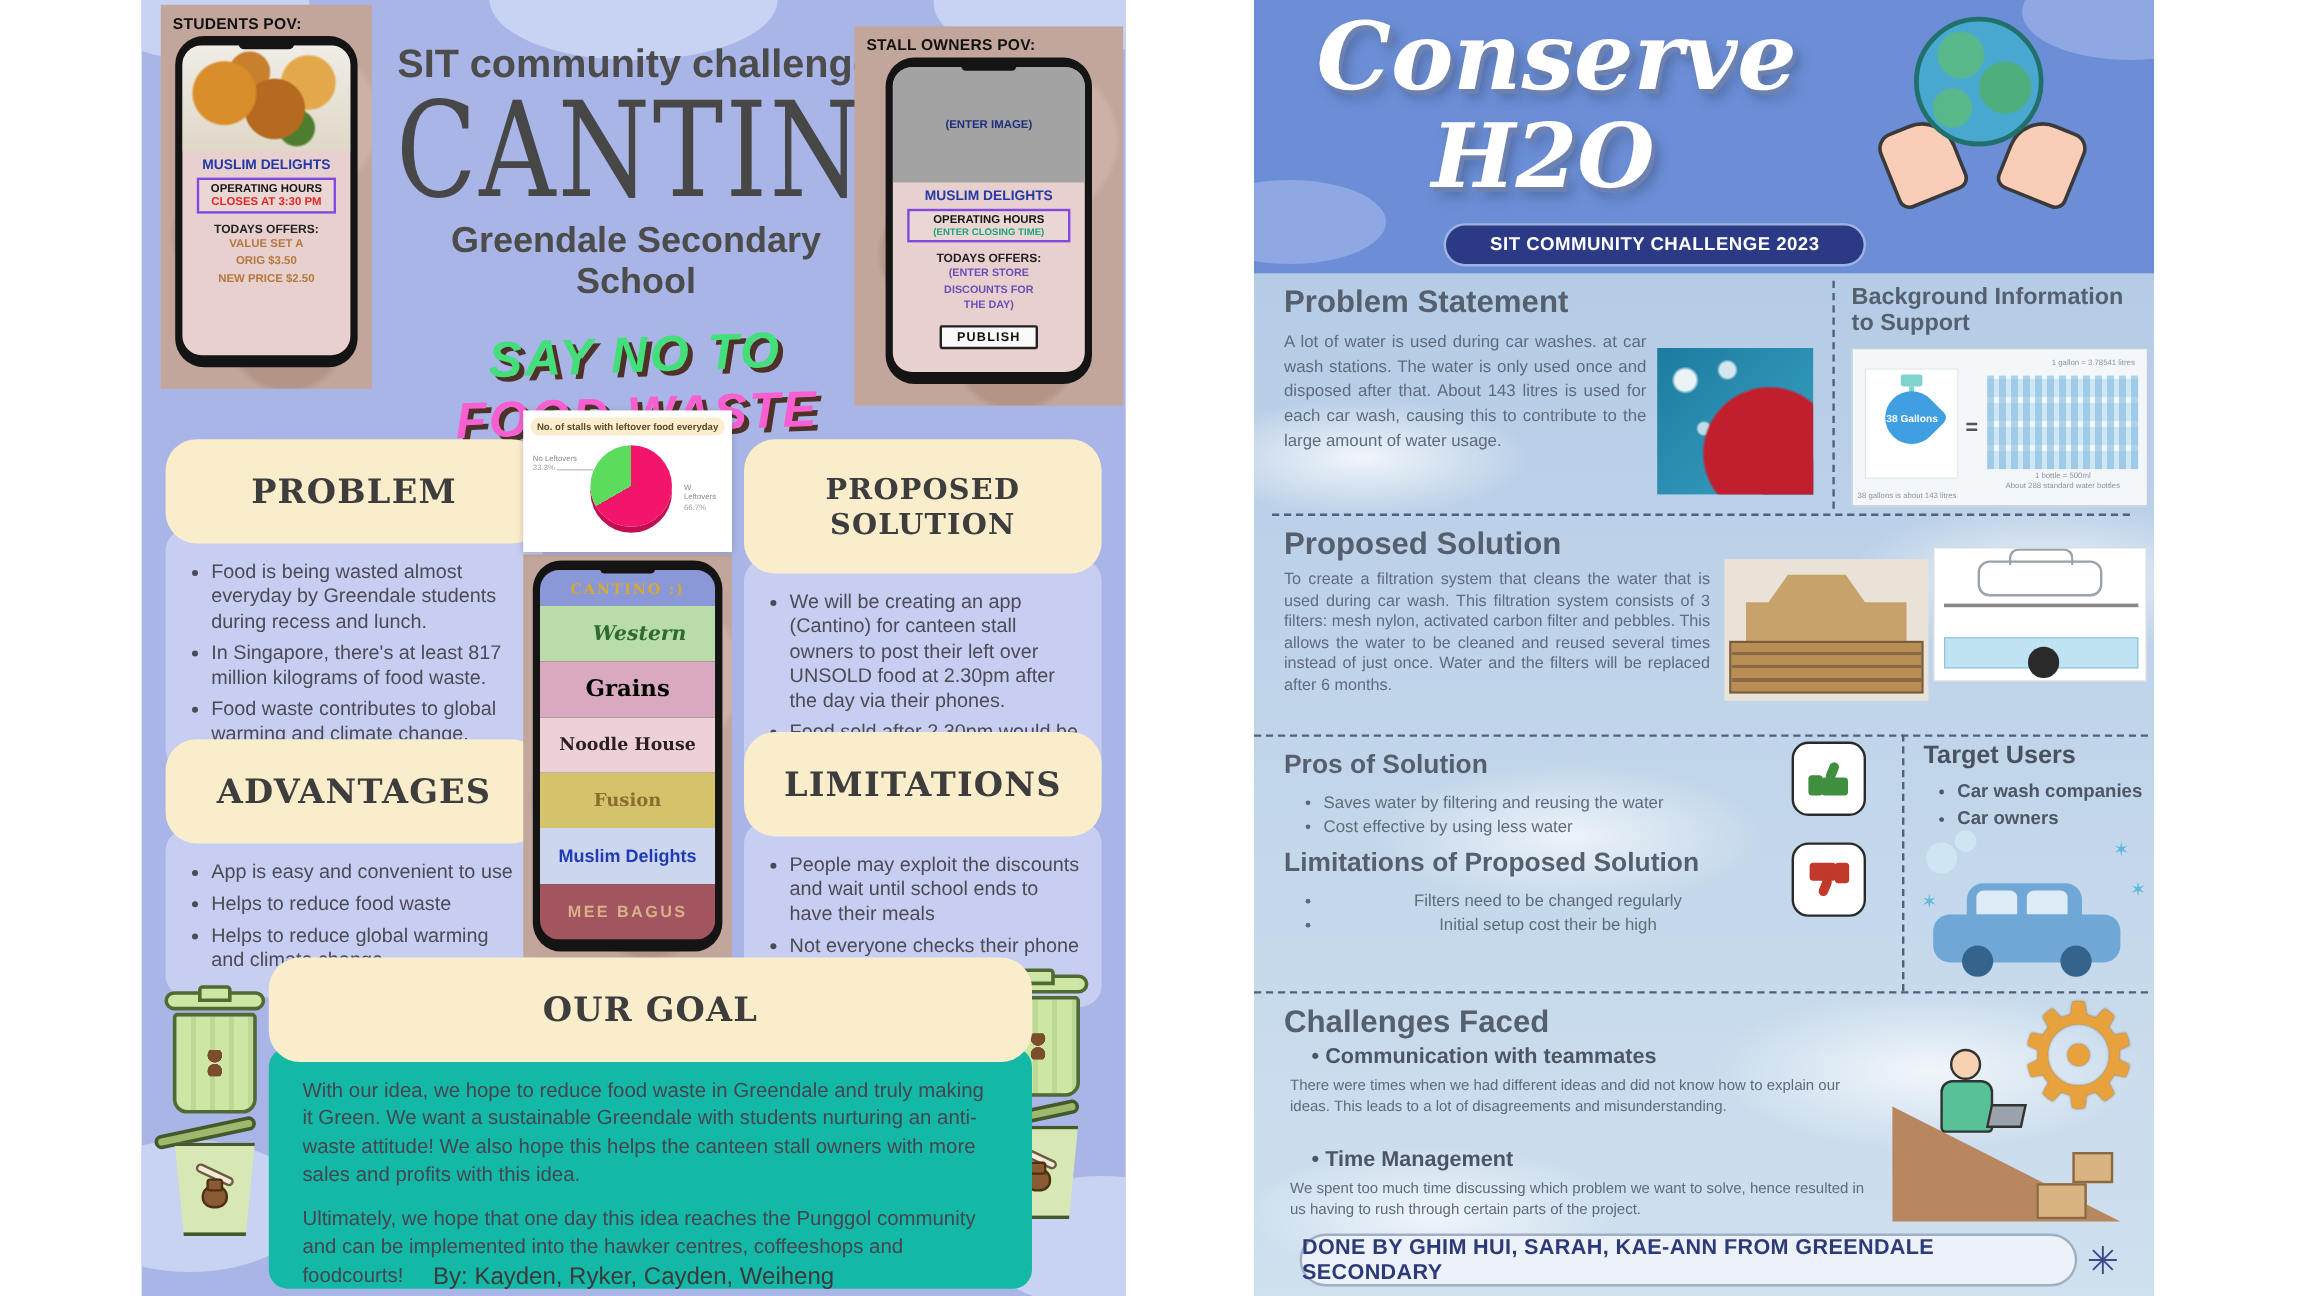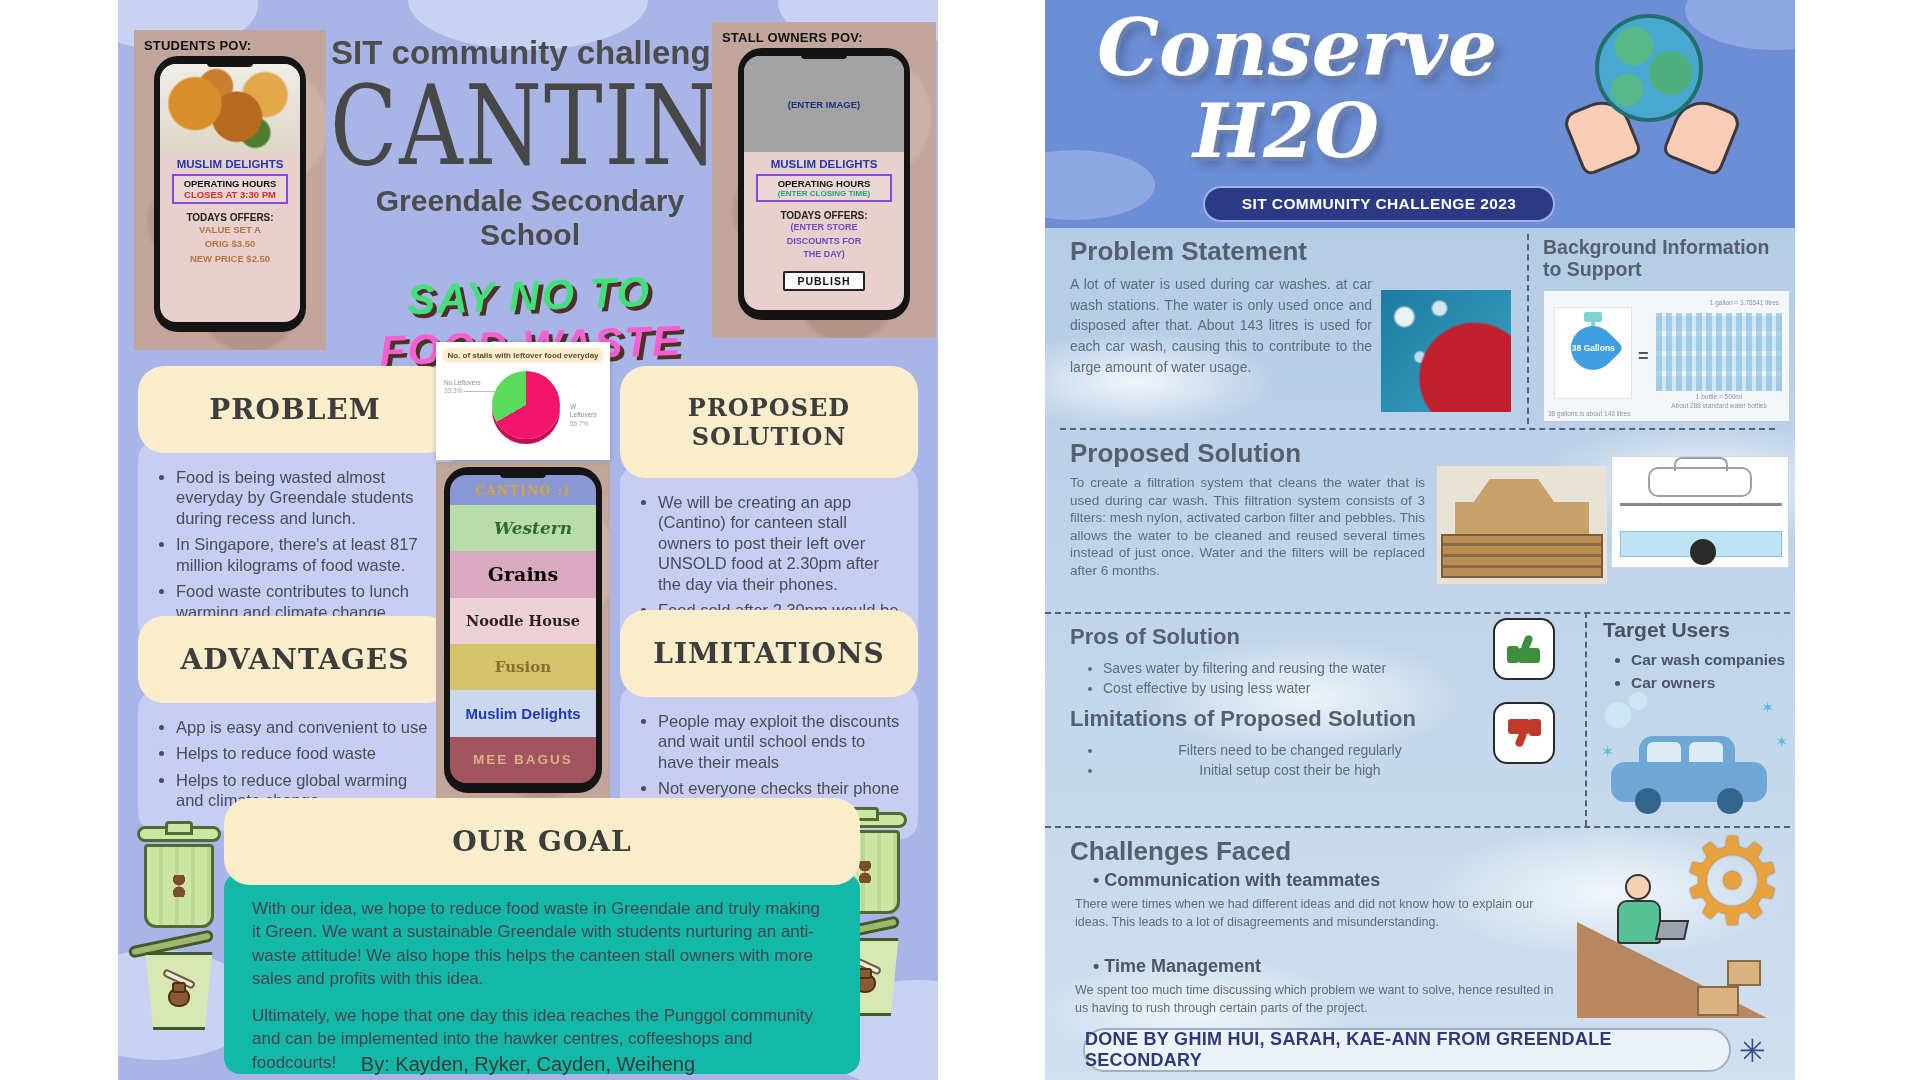--- a/index.html
+++ b/index.html
@@ -209,21 +209,21 @@
 <div class="canvas">
 
   <div class="lp">
     <div class="cloud" style="left:-40px;top:-40px;width:180px;height:90px;"></div>
     <div class="cloud" style="left:290px;top:-50px;width:240px;height:100px;"></div>
     <div class="cloud" style="left:660px;top:-45px;width:200px;height:95px;"></div>
     <div class="cloud" style="left:-60px;top:950px;width:200px;height:110px;"></div>
     <div class="cloud" style="left:700px;top:980px;width:200px;height:110px;"></div>
     <div class="cloud" style="left:560px;top:640px;width:150px;height:80px;"></div>
 
-    <div class="pov-panel" style="left:16px;top:30px;width:192px;height:320px;">
+    <div class="pov-panel" style="left:16px;top:4px;width:176px;height:320px;">
       <div class="pov-label">STUDENTS POV:</div>
       <div class="phone" style="width:152px;height:276px;">
         <div class="notch"></div>
         <div class="screen">
           <div class="food-photo"></div>
           <div class="stall-name">MUSLIM DELIGHTS</div>
           <div class="hours-box">
             <div class="hours-title">OPERATING HOURS</div>
             <div class="hours-red">CLOSES AT 3:30 PM</div>
           </div>
@@ -270,21 +270,21 @@
     </div>
 
     <div class="info-box" style="left:20px;top:366px;width:314px;">
       <div class="pill-header">
         <span class="hand-title">PROBLEM</span>
       </div>
       <div class="box-body">
         <ul class="bullets">
             <li>Food is being wasted almost everyday by Greendale students during recess and lunch.</li>
             <li>In Singapore, there's at least 817 million kilograms of food waste.</li>
-            <li>Food waste contributes to lunch warming and climate change.</li>
+            <li>Food waste contributes to global warming and climate change.</li>
           </ul>
       </div>
     </div>
 
     <div class="chart-card">
       <div class="chart-title">No. of stalls with leftover food everyday</div>
       <div class="pie-wrap">
         <div class="pie"></div>
         <div class="leader" style="left:22px;top:28px;width:30px;"></div>
         <div class="pie-label" style="left:2px;top:16px;">

